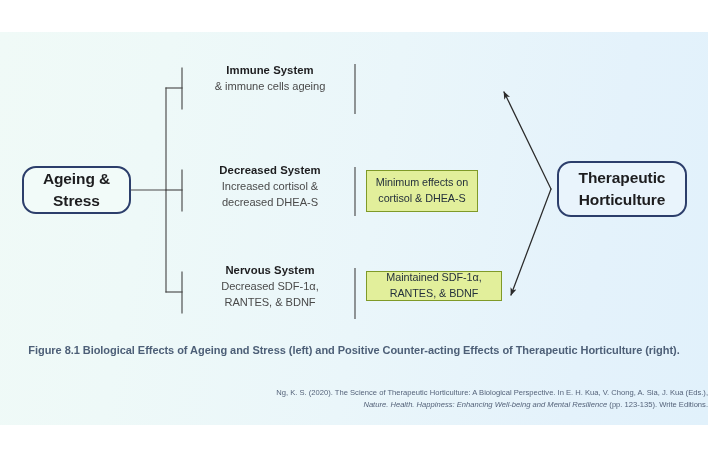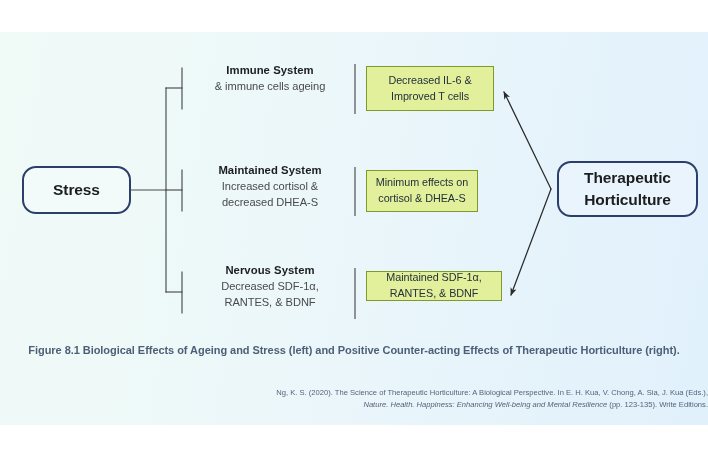--- a/index.html
+++ b/index.html
@@ -55,21 +55,21 @@
     letter-spacing: -0.1px;
   }
   .capsule .ln { display: block; white-space: nowrap; }
 
   #box-ageing-stress {
     left: 22px; top: 134px;
     width: 109px; height: 48px;
   }
   #box-therapeutic-horticulture {
     left: 557px; top: 129px;
-    width: 141px; height: 56px;
+    width: 130px; height: 56px;
     background: #e9f4fc;
   }
 
   
   .system-group {
     position: absolute;
     width: 170px;
     text-align: center;
   }
   .system-title {
@@ -175,55 +175,52 @@
         <line x1="355" y1="236" x2="355" y2="287"></line>
       </g>
 
       <g stroke="#2b2b2b" stroke-width="1.25" fill="none" stroke-linecap="round">
         <line x1="551" y1="157" x2="504" y2="60" marker-end="url(#arrowhead)"></line>
         <line x1="551" y1="157" x2="511" y2="263" marker-end="url(#arrowhead)"></line>
       </g>
     </svg>
 
     <div class="capsule" id="box-ageing-stress">
+      <span class="ln">Ageing &amp;</span>
       <span class="ln">Stress</span>
     </div>
 
     <div class="capsule" id="box-therapeutic-horticulture">
       <span class="ln">Therapeutic</span>
       <span class="ln">Horticulture</span>
     </div>
 
     <div class="system-group" id="group-immune">
       <div class="system-title">Immune System</div>
       <div class="system-desc">
         <span class="ln">&amp; immune cells ageing</span>
       </div>
     </div>
 
     <div class="system-group" id="group-endocrine">
-      <div class="system-title">Maintained System</div>
+      <div class="system-title">Decreased System</div>
       <div class="system-desc">
         <span class="ln">Increased cortisol &amp;</span>
         <span class="ln">decreased DHEA-S</span>
       </div>
     </div>
 
     <div class="system-group" id="group-nervous">
       <div class="system-title">Nervous System</div>
       <div class="system-desc">
         <span class="ln">Decreased SDF-1α,</span>
         <span class="ln">RANTES, &amp; BDNF</span>
       </div>
     </div>
 
-    <div class="green-box" id="green-immune">
-      <span class="ln">Decreased IL-6 &amp;</span>
-      <span class="ln">Improved T cells</span>
-    </div>
 
     <div class="green-box" id="green-endocrine">
       <span class="ln">Minimum effects on</span>
       <span class="ln">cortisol &amp; DHEA-S</span>
     </div>
 
     <div class="green-box" id="green-nervous">
       <span class="ln">Maintained SDF-1α,</span>
       <span class="ln">RANTES, &amp; BDNF</span>
     </div>

